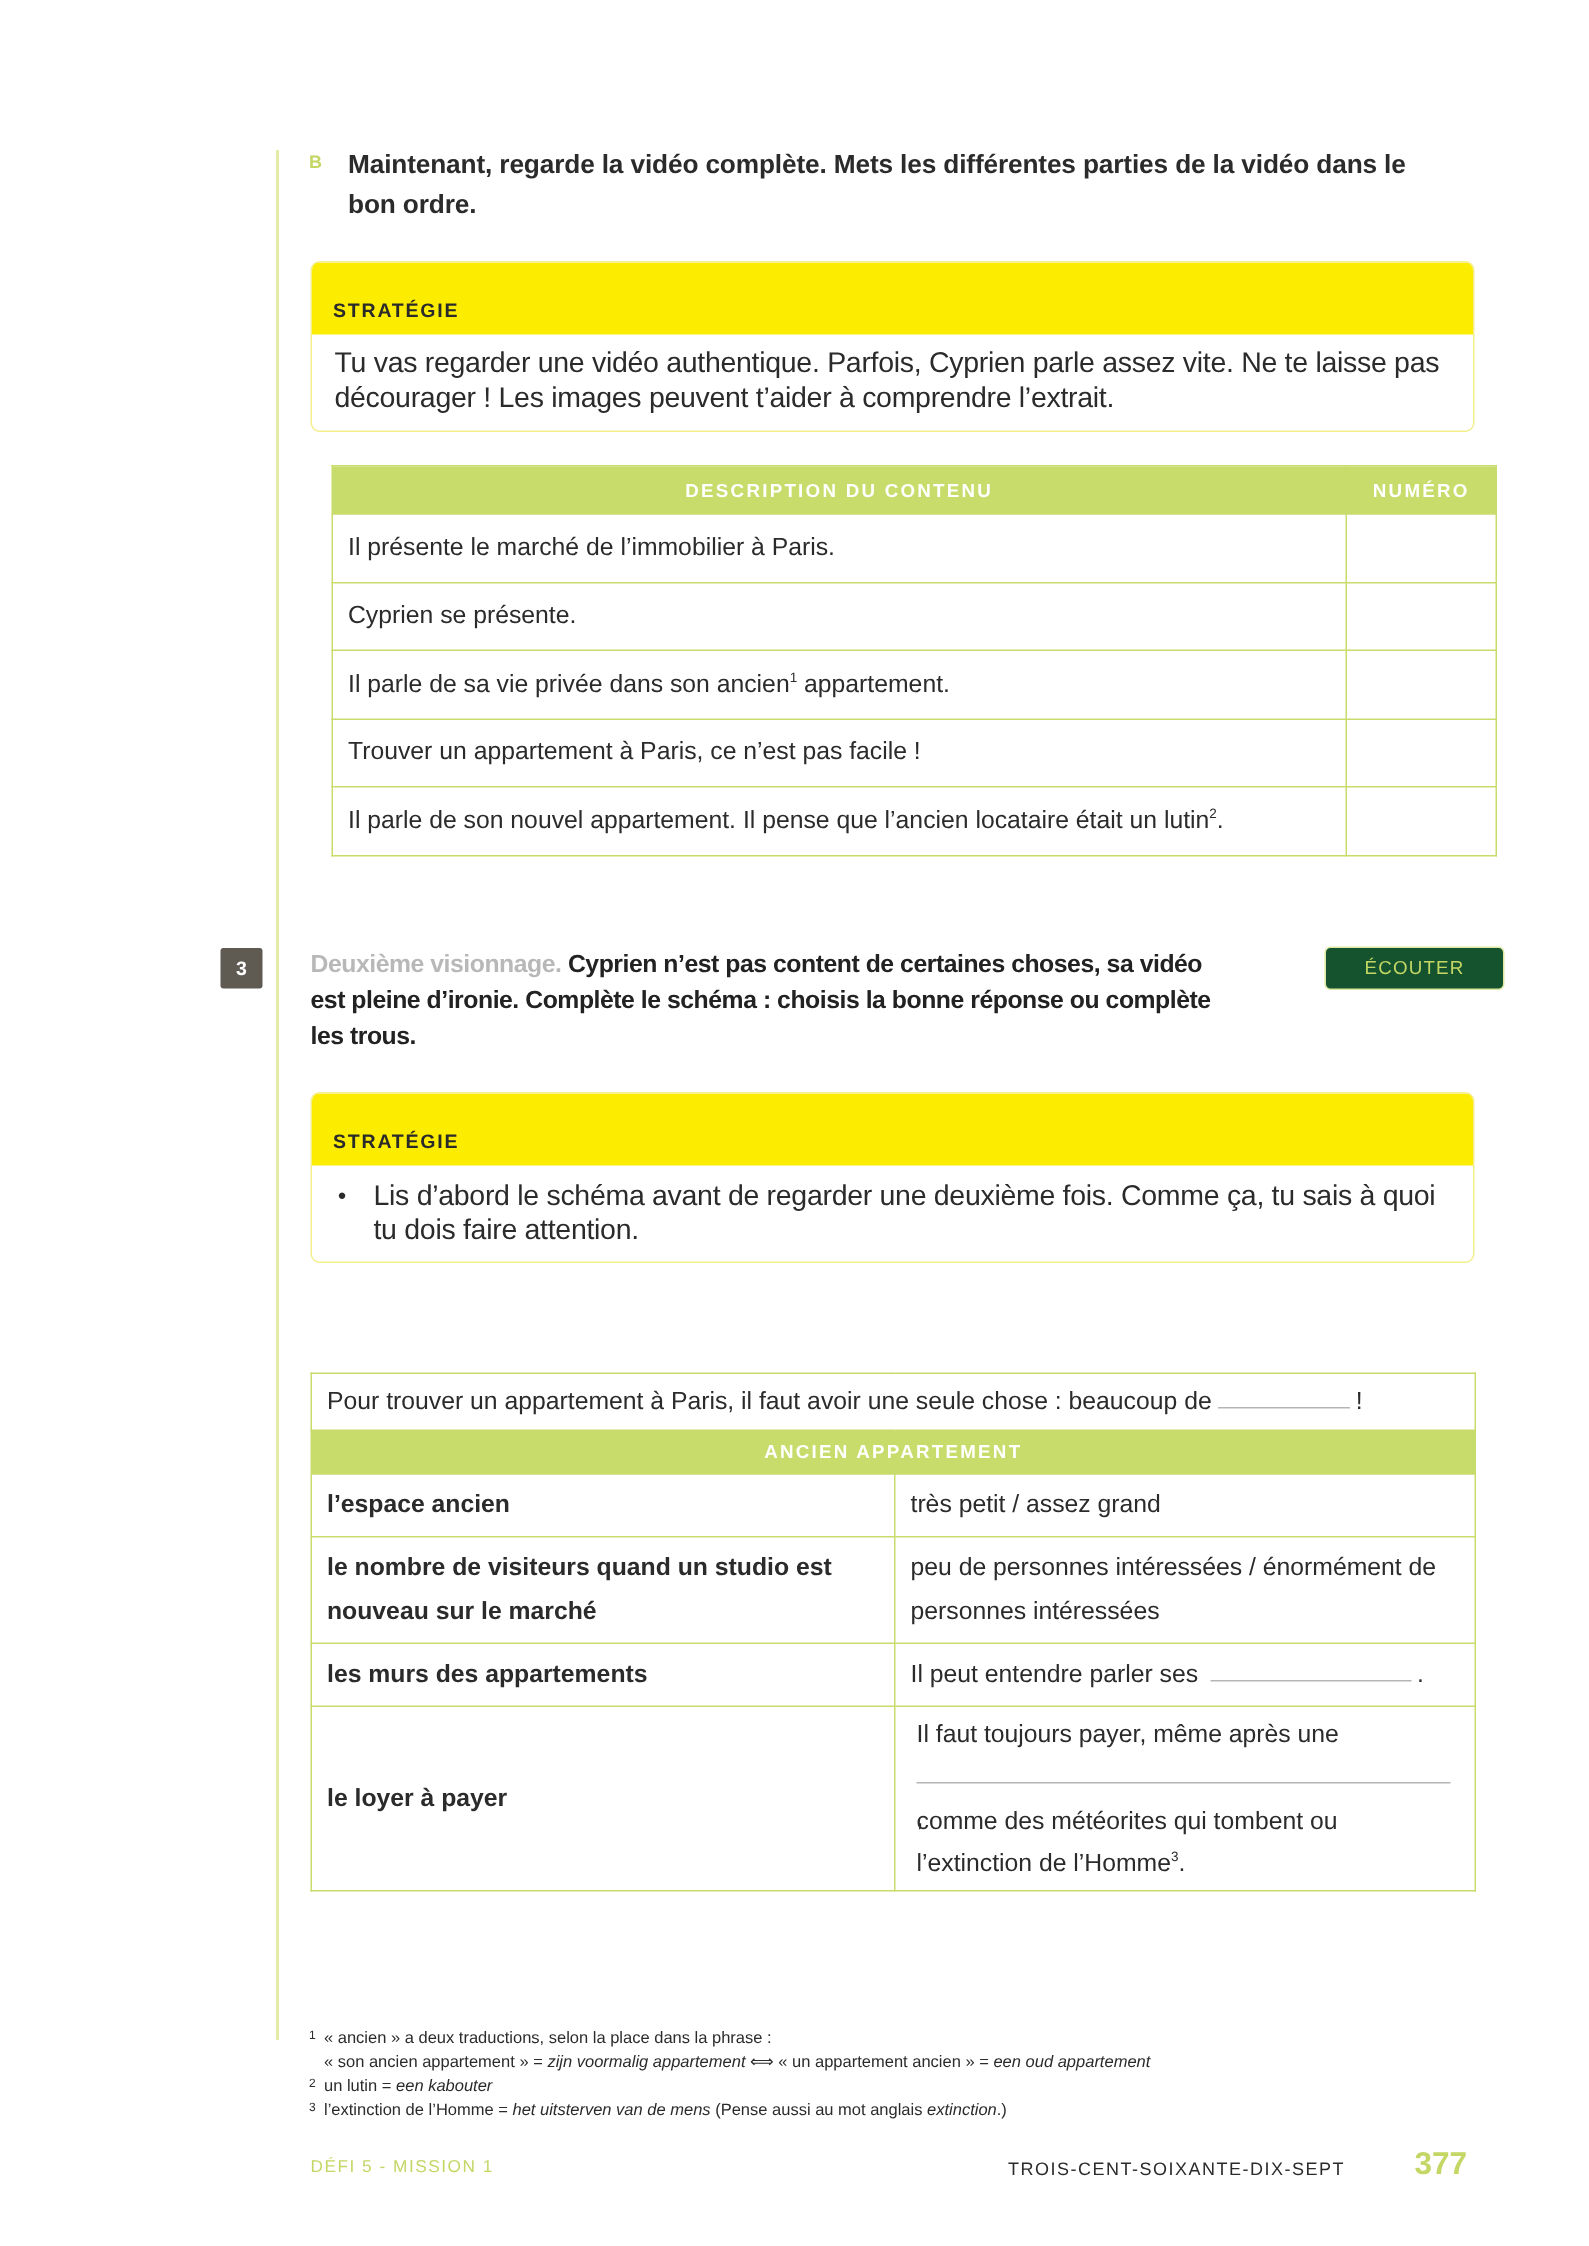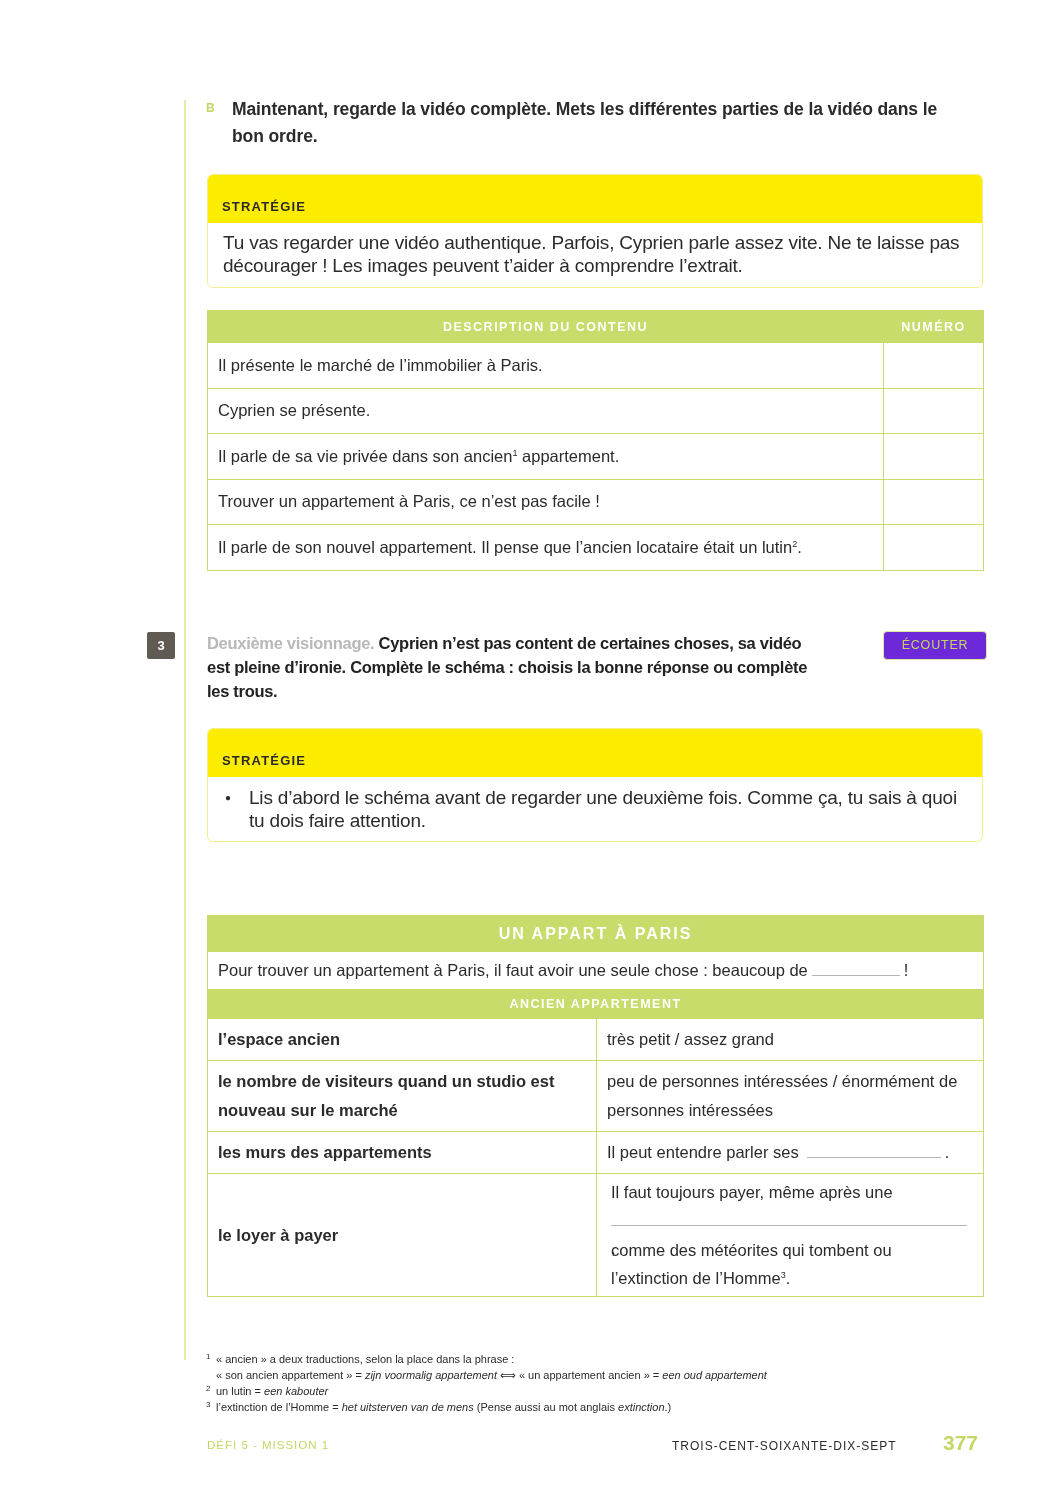--- a/index.html
+++ b/index.html
@@ -32,21 +32,21 @@
   .t2 th.sub { height: 29px; font-size: 12.5px; }
   .t2 td { padding: 6px 10px; font-size: 16.5px; line-height: 29px; color: #2b2b2b; vertical-align: middle; }
   .t2 td.label { font-weight: bold; width: 389px; }
   .blank { display: inline-block; border-bottom: 1px solid #b5b5b5; height: 14px; vertical-align: baseline; margin: 0 4px; }
   sup { font-size: 9px; vertical-align: super; line-height: 0; }
 
   
   .ex3-badge { position: absolute; left: 147px; top: 632px; width: 28px; height: 27px; background: #5f5a52; color: #fff; font-weight: bold; font-size: 13px; text-align: center; line-height: 27px; border-radius: 2px; }
   .ex3-text { position: absolute; left: 207px; top: 631px; width: 620px; font-size: 16.5px; line-height: 24px; font-weight: bold; color: #222; letter-spacing: -0.3px; }
   .ex3-text .grey { color: #b8b8b8; }
-  .btn-ecouter { position: absolute; left: 883px; top: 631px; width: 104px; height: 29px; border: 1.5px solid #dde8a0; border-radius: 4px; background: #6d28d9; color: #c4d765; font-size: 12.5px; letter-spacing: 0.8px; text-align: center; line-height: 26px; cursor: pointer; }
+  .btn-ecouter { position: absolute; left: 883px; top: 631px; width: 120px; height: 29px; border: 1.5px solid #dde8a0; border-radius: 4px; background: #14532d; color: #c4d765; font-size: 12.5px; letter-spacing: 0.8px; text-align: center; line-height: 26px; cursor: pointer; }
 
   
   .footnotes { position: absolute; left: 206px; top: 1351px; width: 760px; font-size: 11px; line-height: 16px; color: #2b2b2b; }
   .footnotes .fn { position: relative; padding-left: 10px; }
   .footnotes .fn .n { position: absolute; left: 0; top: -2px; font-size: 8px; }
   .footnotes i { font-style: italic; }
 
   
   .footer-left { position: absolute; left: 207px; top: 1439px; font-size: 11.5px; letter-spacing: 1px; color: #c4d765; }
   .footer-right { position: absolute; left: 672px; top: 1439px; font-size: 12px; letter-spacing: 1px; color: #2b2b2b; }
@@ -60,21 +60,21 @@
 <div class="sec-b">
   <span class="letter">B</span>
   <div class="heading">Maintenant, regarde la vidéo complète. Mets les différentes parties de la vidéo dans le bon ordre.</div>
 </div>
 
 <div class="strategy" style="top:174px;">
   <div class="hdr">STRATÉGIE</div>
   <div class="body">Tu vas regarder une vidéo authentique. Parfois, Cyprien parle assez vite. Ne te laisse pas décourager ! Les images peuvent t’aider à comprendre l’extrait.</div>
 </div>
 
-<table class="t1" style="top:310px;">
+<table class="t1" style="top:310px;margin-left:14px;">
   <thead>
     <tr>
       <th>DESCRIPTION DU CONTENU</th>
       <th class="num">NUMÉRO</th>
     </tr>
   </thead>
   <tbody>
     <tr>
       <td><span>Il présente le marché de l’immobilier à Paris.</span></td>
       <td class="num"></td>
@@ -108,23 +108,20 @@
   <div class="hdr">STRATÉGIE</div>
   <div class="body" style="padding-top:9px;padding-bottom:9px;">
     <ul>
       <li>Lis d’abord le schéma avant de regarder une deuxième fois. Comme ça, tu sais à quoi tu dois faire attention.</li>
     </ul>
   </div>
 </div>
 
 <table class="t2" style="top:915px;">
   <tbody>
-      <tr>
-    <th class="big" colspan="2">UN APPART À PARIS</th>
-  </tr>
   <tr>
     <td colspan="2" style="padding:4px 10px;">
       <span>Pour trouver un appartement à Paris, il faut avoir une seule chose : beaucoup de</span><span class="blank" style="width:88px;"></span><span>!</span>
     </td>
   </tr>
   <tr>
     <th class="sub" colspan="2">ANCIEN APPARTEMENT</th>
   </tr>
   <tr>
     <td class="label">l’espace ancien</td>

